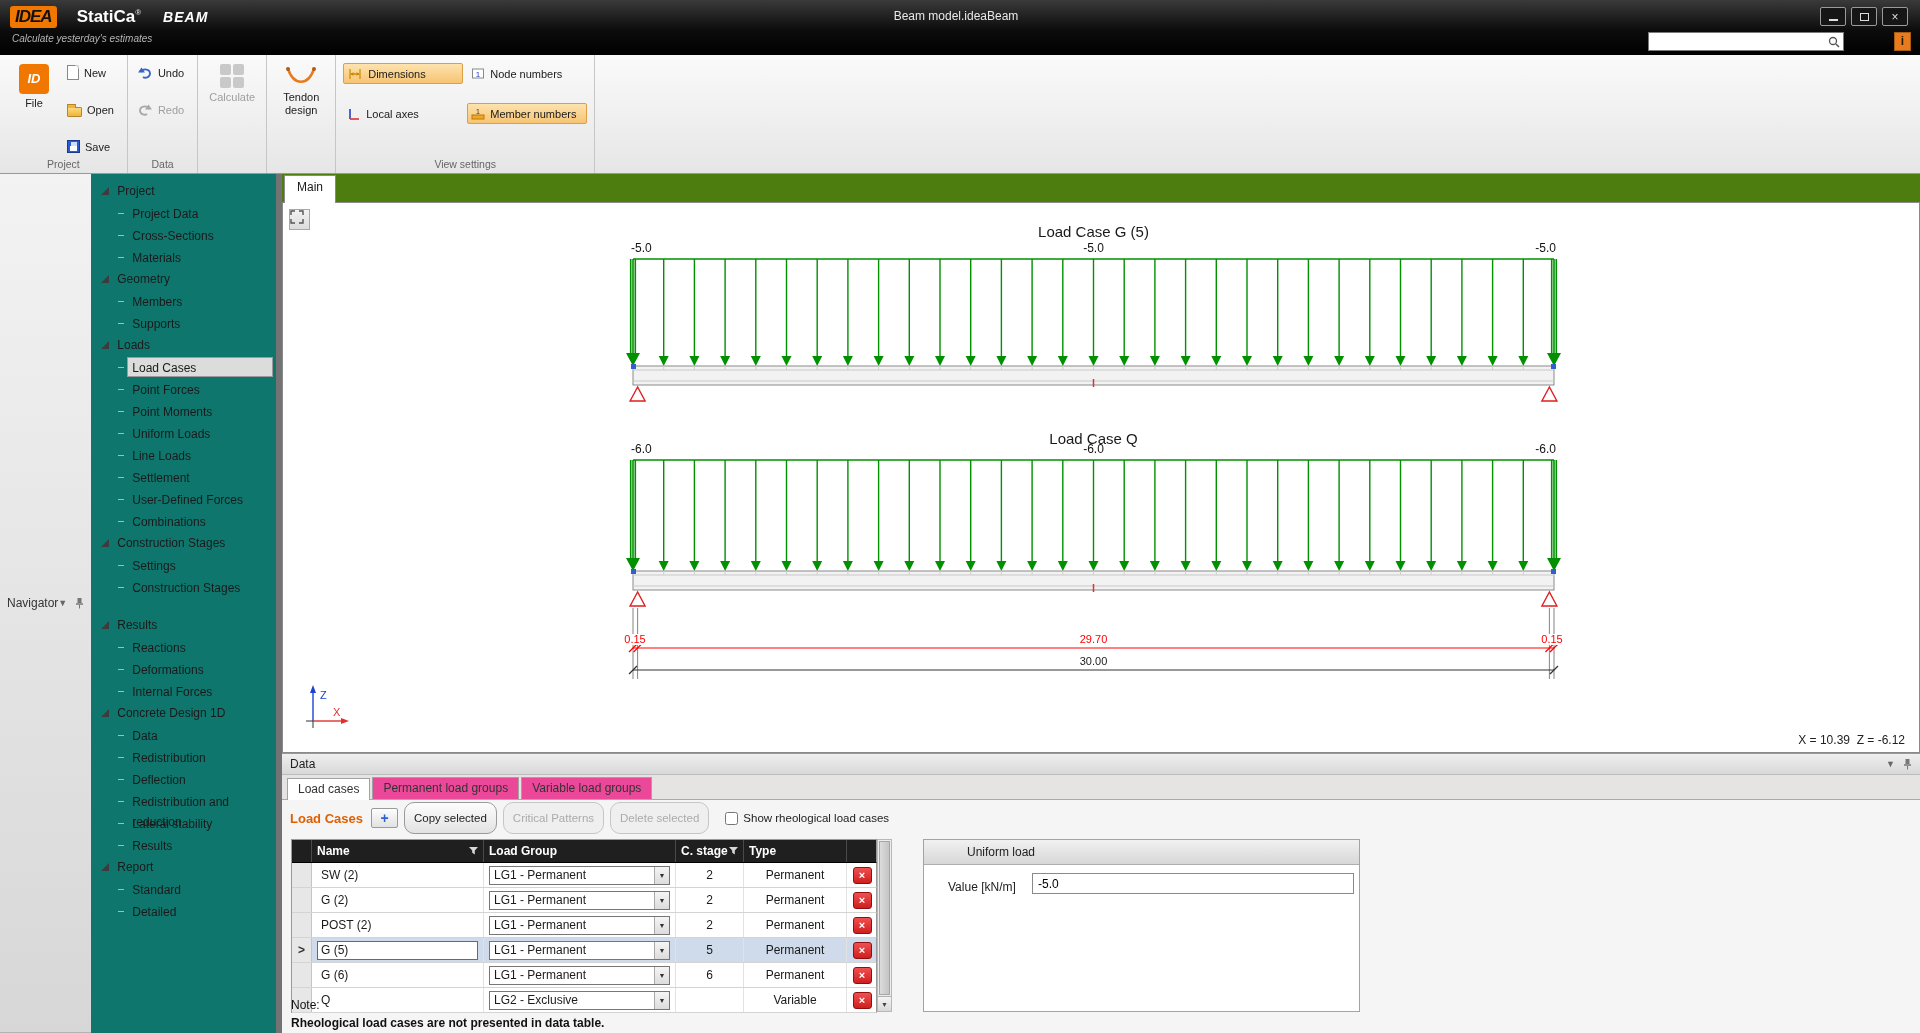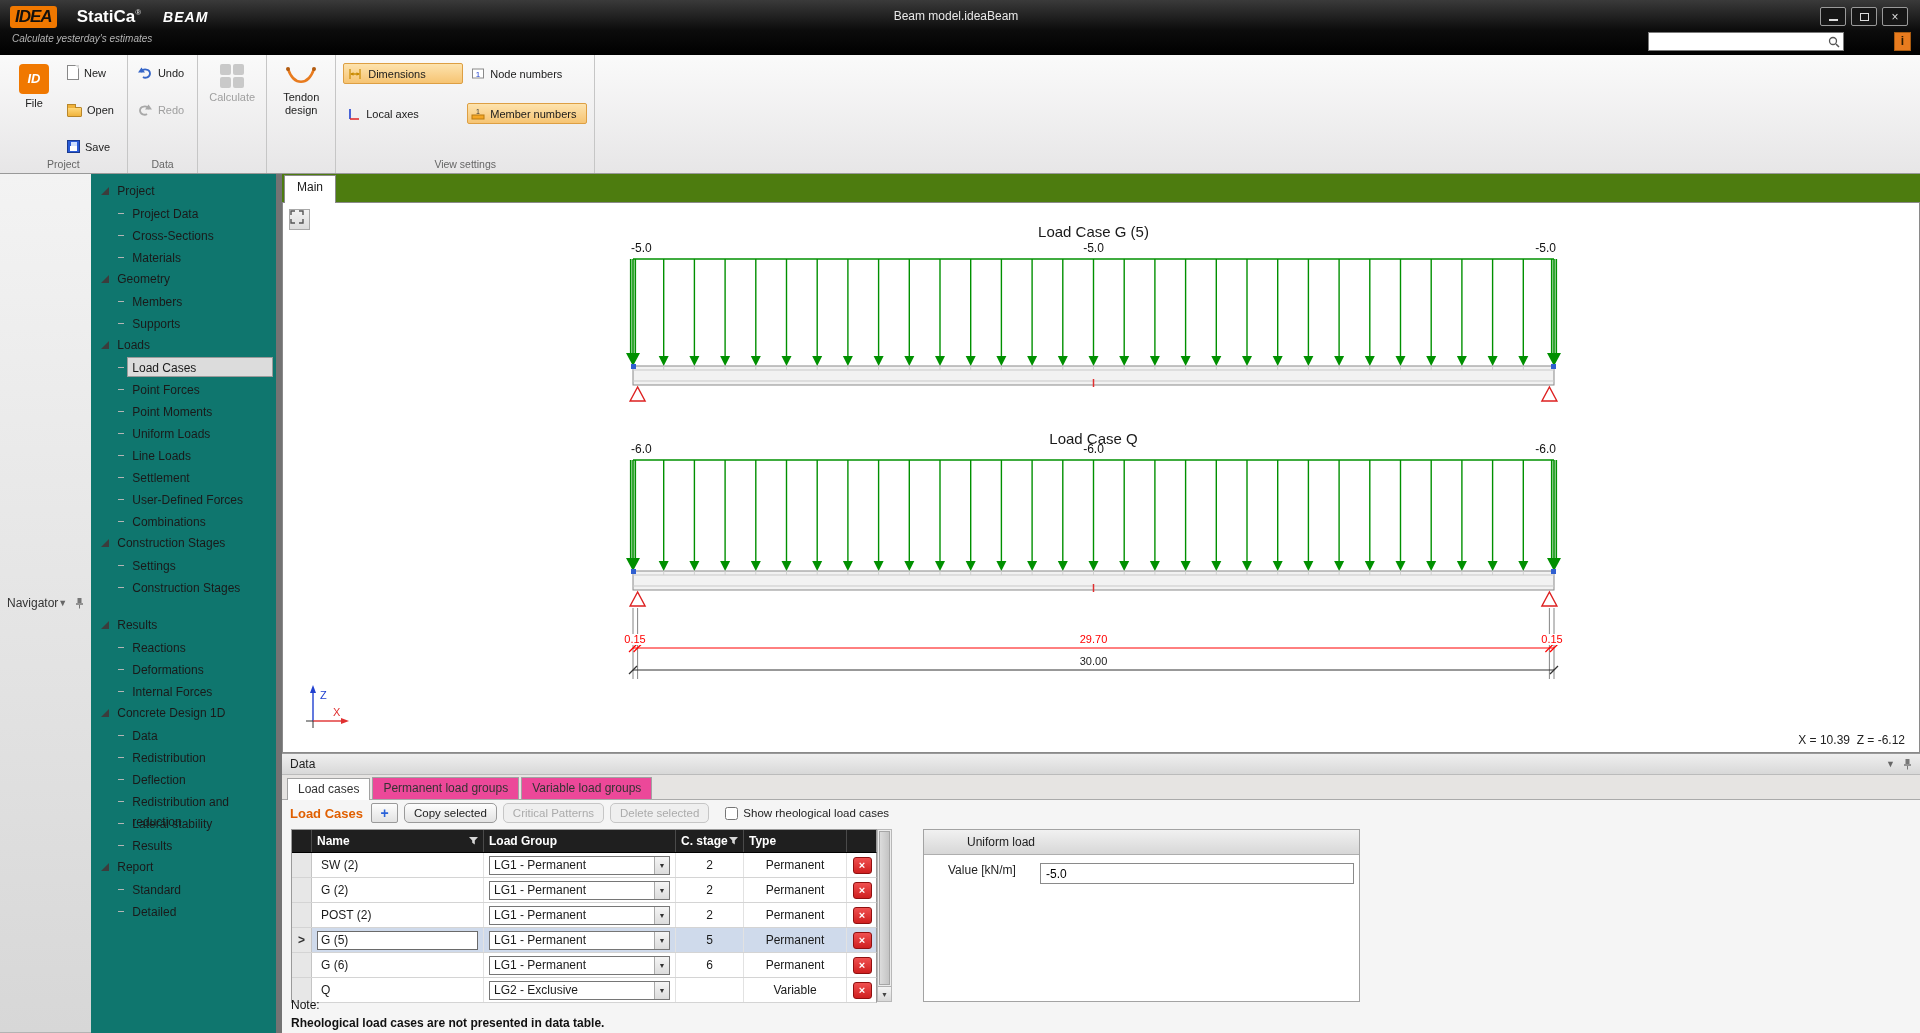--- a/index.html
+++ b/index.html
@@ -88,22 +88,22 @@
   .data-panel{flex:1;background:#f5f5f5;border-top:1px solid #999;display:flex;flex-direction:column;min-height:0}
   .dp-header{flex:0 0 21px;background:linear-gradient(#efefef,#d8d8d8);border-bottom:1px solid #bbb;
     display:flex;align-items:center;padding:0 8px;font-size:12px;color:#222}
   .dp-tabs{flex:0 0 25px;display:flex;align-items:flex-end;background:#e6e4e2;padding-left:5px;gap:2px;
     border-bottom:1px solid #aaa}
   .dp-tab{padding:3px 10px 4px;font-size:12px;background:#ec4899;border:1px solid #a2a2a2;border-bottom:none;
     color:#333;position:relative;cursor:default}
   .dp-tab.active{background:#fff;top:1px;z-index:2}
   .dp-toolbar{flex:0 0 26px;display:flex;align-items:center;gap:6px;padding:2px 8px}
   .dp-title{color:#e05f00;font-weight:bold;font-size:13px;margin-right:2px}
-  .tb-btn{height:20px;padding:0 9px;font-size:11.5px;background:linear-gradient(#fdfdfd,#e2e2e2);
-    border:1px solid #9a9a9a;border-radius:5px;color:#222;font-family:"Liberation Sans",sans-serif;cursor:default}
+  .tb-btn{height:32px;padding:0 9px;font-size:11.5px;background:linear-gradient(#fdfdfd,#e2e2e2);
+    border:1px solid #9a9a9a;border-radius:10px;color:#222;font-family:"Liberation Sans",sans-serif;cursor:default}
   .tb-btn.disabled{color:#ababab;background:#efefef;border-color:#c6c6c6}
   .add-btn{width:27px;height:20px;background:linear-gradient(#fdfdfd,#e2e2e2);border:1px solid #9a9a9a;
     border-radius:2px;color:#2a62d8;font-weight:bold;font-size:14px;line-height:16px;cursor:default}
   .chk-wrap{display:flex;align-items:center;gap:5px;margin-left:10px;font-size:11.5px;color:#222}
   .chk-wrap input{width:13px;height:13px}
   .dp-body{flex:1;display:flex;align-items:flex-start;padding:3px 0 0 9px;min-height:0}
 
   .lc-table{width:586px;border-left:1px solid #9a9a9a;border-top:1px solid #9a9a9a}
   .lc-row{display:grid;grid-template-columns:20px 172px 192px 68px 103px 30px;height:25px;background:#fff;
     border-bottom:1px solid #d4d4d4;border-right:1px solid #9a9a9a}
@@ -123,21 +123,21 @@
   .del-btn{width:19px;height:17px;background:linear-gradient(#f05050,#cf1f1f);border:1px solid #8f1010;
     border-radius:3px;color:#fff;font-weight:bold;font-size:11px;line-height:14px;text-align:center;cursor:default}
   .vscroll{width:15px;height:173px;background:#ececec;border:1px solid #b8b8b8;display:flex;flex-direction:column}
   .vthumb{flex:1;margin:1px;background:linear-gradient(90deg,#dcdcdc,#c4c4c4);border:1px solid #a6a6a6}
   .vbtn{flex:0 0 15px;background:linear-gradient(#f4f4f4,#d8d8d8);border-top:1px solid #b0b0b0;
     display:flex;align-items:center;justify-content:center;font-size:7px;color:#444}
 
   .detail{width:437px;margin-left:31px;border:1px solid #a3a3a3;background:#fff;height:173px}
   .detail-header{height:25px;background:linear-gradient(#f1f1f1,#d7d7d7);border-bottom:1px solid #aeaeae;
     display:flex;align-items:center;padding-left:43px;font-size:12px;color:#222}
-  .detail-row{display:flex;align-items:flex-start;padding:8px 5px 0 24px;gap:8px}
+  .detail-row{display:flex;align-items:flex-end;padding:8px 5px 0 24px;gap:0}
   .detail-row label{width:84px;font-size:12px;color:#222}
   .detail-row input{flex:1;height:21px;border:1px solid #8a8a8a;font-size:12px;padding:0 5px;
     font-family:"Liberation Sans",sans-serif}
 
   .note{padding:7px 0 0 9px;font-size:12px;color:#111;line-height:1.55}
   .note-text{font-weight:bold}
 </style>
 </head>
 <body>
 

